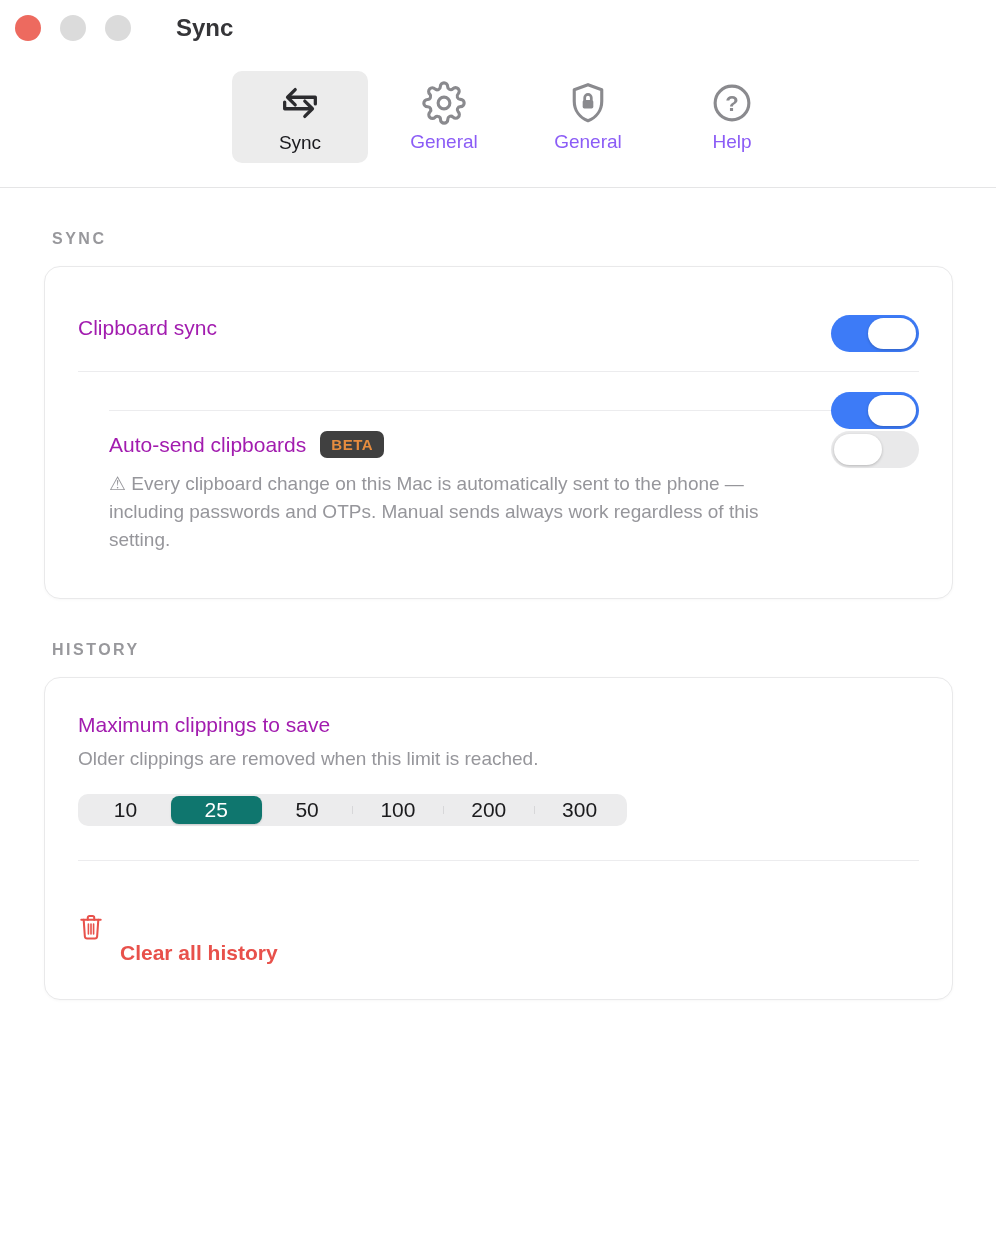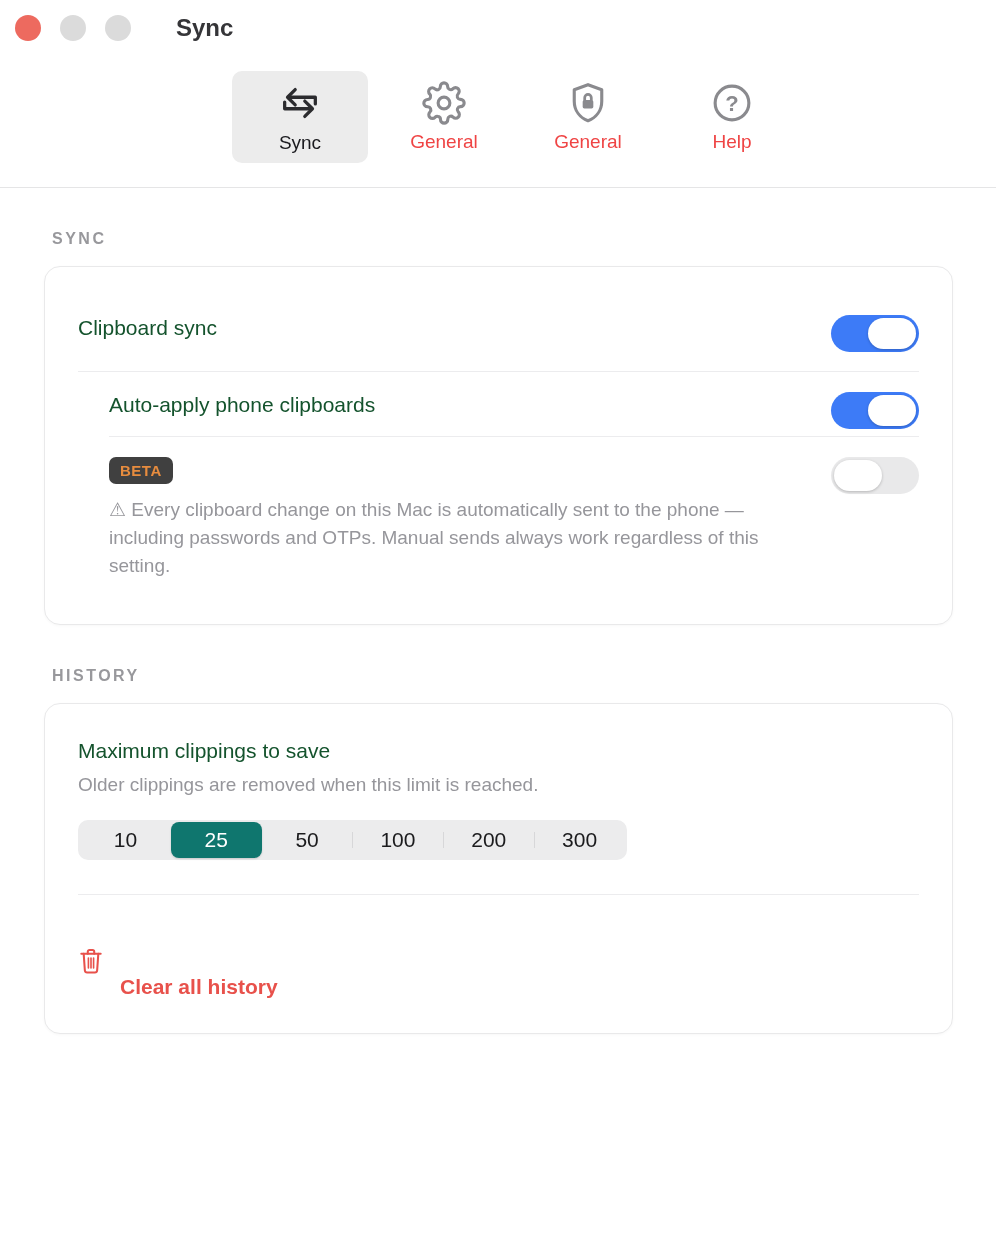--- a/index.html
+++ b/index.html
@@ -14,32 +14,32 @@
   .titlebar { display:flex; align-items:center; height:56px; padding-left:15px; }
   .lights { display:flex; gap:19px; }
   .light { width:26px; height:26px; border-radius:50%; }
   .light.close { background:#ed6a5f; }
   .light.dim { background:#dbdbdb; }
   .win-title { margin-left:45px; font-size:24px; font-weight:700; color:#353538; }
   
   .tabs { display:flex; gap:8px; margin-left:232px; margin-top:15px; }
   .tab { width:136px; height:92px; border-radius:10px; display:flex; flex-direction:column;
          align-items:center; justify-content:center; gap:6px; cursor:default; }
-  .tab .t-label { font-size:19px; color:#ef4444; }
+  .tab .t-label { font-size:19px; color:#8b5cf6; }
   .tab.active { background:#ececec; }
   .tab.active .t-label { color:#1a1a1e; }
   .tab svg { display:block; }
   
   .content { padding:0 43px 0 44px; }
   .sec-header { margin:42px 0 18px 8px; font-size:16px; font-weight:700;
                 letter-spacing:2.5px; color:#98989c; }
   .card { background:#fff; border:1px solid #e9e9ea; border-radius:16px;
           box-shadow:0 1px 3px rgba(0,0,0,0.03); }
   .row { position:relative; }
-  .row-title { font-size:21px; line-height:26px; color:#14532d; font-weight:500; }
+  .row-title { font-size:21px; line-height:26px; color:#a21caf; font-weight:500; }
   .row-desc { font-size:19px; line-height:28px; color:#96969b; margin-top:12px; }
   .row1 { padding:48px 140px 30px 33px; }
   .row2 { padding:20px 140px 18px 64px; }
   .row3 { padding:20px 140px 44px 64px; }
   .row1 .row-desc { max-width:655px; }
   .row2 .row-desc, .row3 .row-desc { max-width:660px; }
   .sep { height:1px; background:#ececee; margin:0 33px; }
   .sep.inset { margin-left:64px; }
   .title-line { display:flex; align-items:center; gap:14px; }
   .badge { font-size:15px; font-weight:700; letter-spacing:0.5px; color:#e78c3e;
@@ -49,21 +49,21 @@
   .row1 .toggle { top:48px; } .row2 .toggle, .row3 .toggle { top:20px; }
   .toggle.on { background:#3d7bf7; }
   .toggle.off { background:#e9e9ea; }
   .knob { position:absolute; top:3px; width:48px; height:31px; border-radius:16px;
           background:#fff; box-shadow:0 1px 3px rgba(0,0,0,0.22); }
   .toggle.on .knob { right:3px; }
   .toggle.off .knob { left:3px; }
   
   .hist-body { padding:34px 33px 34px 33px; }
   .hist-sub { font-size:19px; line-height:26px; color:#96969b; margin-top:8px; }
-  .segmented { margin-top:22px; width:549px; height:40px; background:#ececed;
+  .segmented { margin-top:22px; width:549px; height:32px; background:#ececed;
                border-radius:10px; display:flex; align-items:stretch; padding:2px; }
   .seg { flex:1; position:relative; display:flex; align-items:center; justify-content:center;
          font-size:21px; color:#1b1b1d; border-radius:8px; cursor:pointer; }
   .seg.selected { background:#0f766e; color:#ffffff; font-weight:500;
                   box-shadow:0 1px 2px rgba(0,0,0,0.15); }
   .seg.div-left::before { content:""; position:absolute; left:-0.5px; top:10px; bottom:10px;
                           width:1px; background:#d7d7d9; }
   .hist-sep { height:1px; background:#ececee; margin:34px 0 0 0; }
   .clear-row { display:flex; align-items:center; gap:16px; margin-top:32px; cursor:pointer; }
   .clear-label { font-size:21px; font-weight:700; color:#e8514b;margin-top:48px; }
@@ -130,28 +130,28 @@
 
   <div class="card">
     <div class="row row1">
       <div class="row-title">Clipboard sync</div>
       <div class="toggle on">
           <div class="knob"></div>
         </div>
     </div>
     <div class="sep"></div>
     <div class="row row2">
-      <div class="row-title">Auto-apply phone clipboards</div>
       <div class="toggle on">
           <div class="knob"></div>
         </div>
     </div>
     <div class="sep inset"></div>
     <div class="row row3">
       <div class="title-line">
+        <span class="row-title">Auto-send clipboards</span>
         <span class="badge">BETA</span>
       </div>
       <div class="row-desc">⚠ Every clipboard change on this Mac is automatically sent to the phone — including passwords and OTPs. Manual sends always work regardless of this setting.</div>
       <div class="toggle off">
           <div class="knob"></div>
         </div>
     </div>
   </div>
 
   <div class="sec-header">HISTORY</div>

